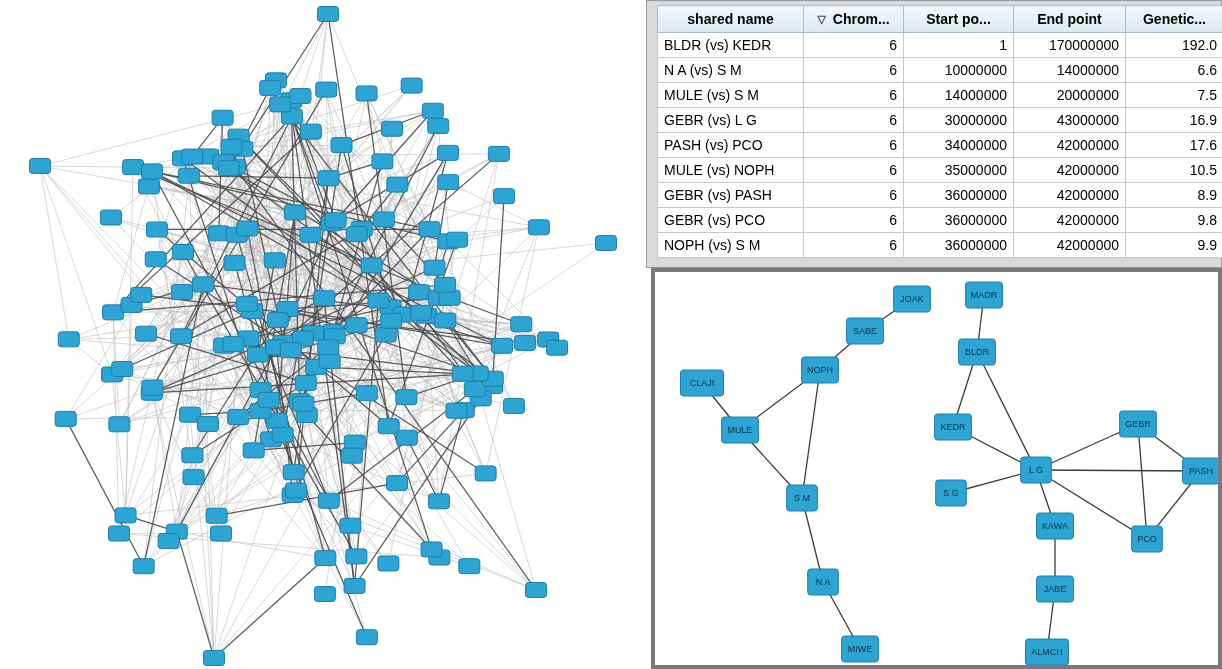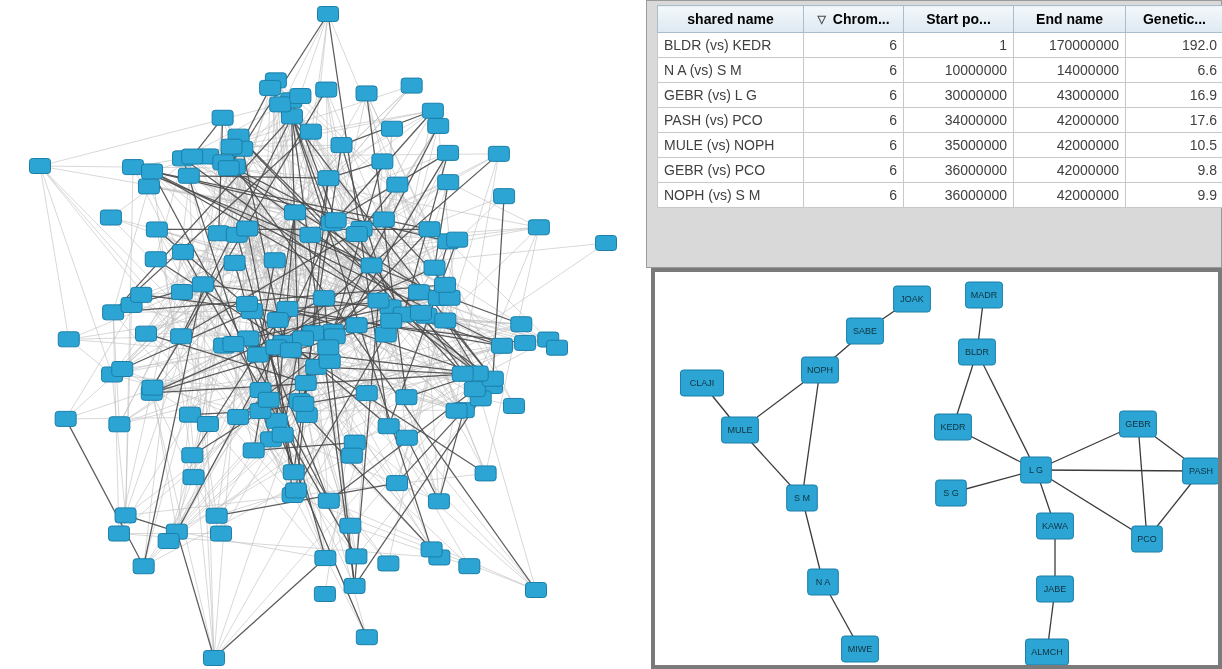--- a/index.html
+++ b/index.html
@@ -70,21 +70,21 @@
     color: #000000;
     height: 24px;
     padding: 1px 2px;
     text-align: center;
     white-space: nowrap;
     overflow: hidden;
   }
   table.data-table td {
     border: 1px solid #c8c8c8;
     font-size: 14px;
-    color: #404040;
+    color: #000000;
     height: 22px;
     padding: 1px 6px;
     white-space: nowrap;
     overflow: hidden;
     background: #ffffff;
   }
   td.col-name { text-align: left; }
   td.col-num  { text-align: right; }
   .filter-icon {
     display: inline-block;
@@ -864,21 +864,21 @@
                 <span>Chrom...</span>
               </div>
             </th>
             <th>
               <div class="th-inner">
                 <span>Start po...</span>
               </div>
             </th>
             <th>
               <div class="th-inner">
-                <span>End name</span>
+                <span>End point</span>
               </div>
             </th>
             <th>
               <div class="th-inner">
                 <span>Genetic...</span>
               </div>
             </th>
           </tr>
       </thead>
       <tbody id="table-body">
@@ -890,39 +890,53 @@
             <td class="col-num">192.0</td>
           </tr>
           <tr>
             <td class="col-name">N A (vs) S M</td>
             <td class="col-num">6</td>
             <td class="col-num">10000000</td>
             <td class="col-num">14000000</td>
             <td class="col-num">6.6</td>
           </tr>
           <tr>
+            <td class="col-name">MULE (vs) S M</td>
+            <td class="col-num">6</td>
+            <td class="col-num">14000000</td>
+            <td class="col-num">20000000</td>
+            <td class="col-num">7.5</td>
+          </tr>
+          <tr>
             <td class="col-name">GEBR (vs) L G</td>
             <td class="col-num">6</td>
             <td class="col-num">30000000</td>
             <td class="col-num">43000000</td>
             <td class="col-num">16.9</td>
           </tr>
           <tr>
             <td class="col-name">PASH (vs) PCO</td>
             <td class="col-num">6</td>
             <td class="col-num">34000000</td>
             <td class="col-num">42000000</td>
             <td class="col-num">17.6</td>
           </tr>
           <tr>
             <td class="col-name">MULE (vs) NOPH</td>
             <td class="col-num">6</td>
             <td class="col-num">35000000</td>
             <td class="col-num">42000000</td>
             <td class="col-num">10.5</td>
+          </tr>
+          <tr>
+            <td class="col-name">GEBR (vs) PASH</td>
+            <td class="col-num">6</td>
+            <td class="col-num">36000000</td>
+            <td class="col-num">42000000</td>
+            <td class="col-num">8.9</td>
           </tr>
           <tr>
             <td class="col-name">GEBR (vs) PCO</td>
             <td class="col-num">6</td>
             <td class="col-num">36000000</td>
             <td class="col-num">42000000</td>
             <td class="col-num">9.8</td>
           </tr>
           <tr>
             <td class="col-name">NOPH (vs) S M</td>

